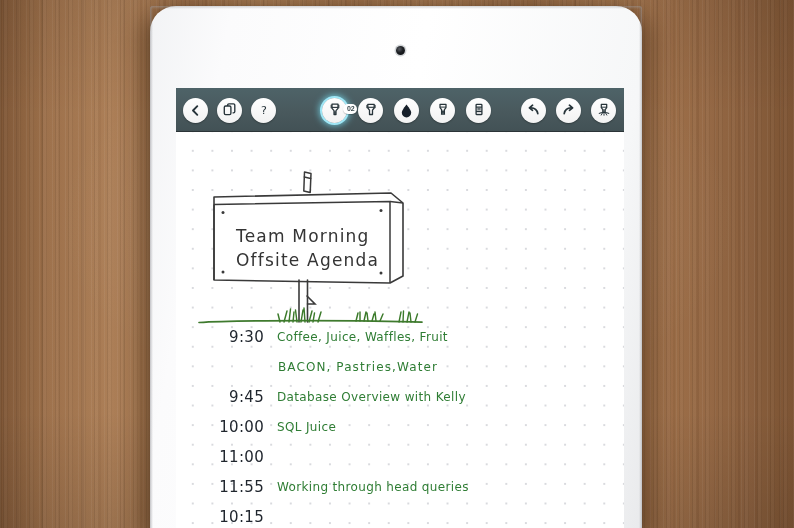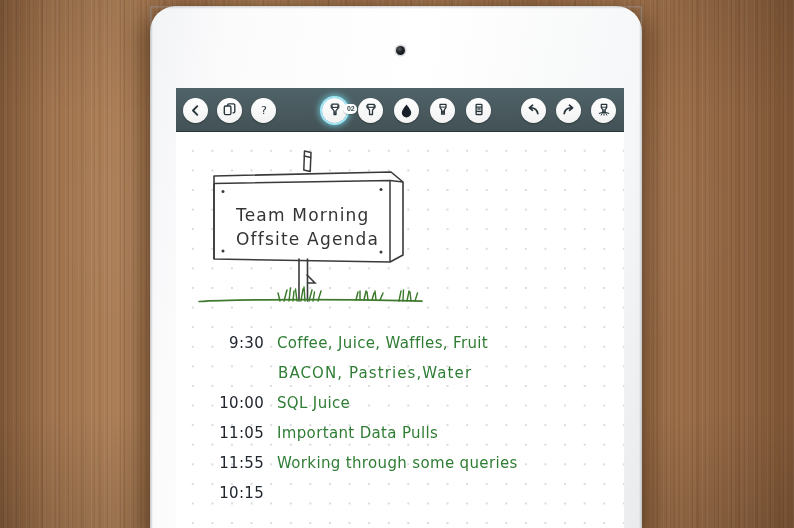--- a/index.html
+++ b/index.html
@@ -114,35 +114,35 @@
   #page {
     position:absolute; left:0; top:44px; width:100%; height:402px;
     background:#ffffff;
     background-image:
       radial-gradient(circle, #d9dade 0.85px, rgba(255,255,255,0) 1.25px);
     background-size:19.6px 19.6px;
     background-position:7px 9px;
     overflow:hidden;
   }
 
-  #sign-wrap { position:absolute; left:18px; top:17px; width:240px; height:178px; }
+  #sign-wrap { position:absolute; left:18px; top:38px; width:240px; height:178px; }
   #list { position:absolute; left:26px; top:190px; right:6px; }
 
-  .row { display:flex; align-items:flex-end; height:30px; }
+  .row { display:flex; align-items:center; height:30px; }
   .time {
     width:62px; text-align:right; flex:none;
     color:#20262e;
     font-family:"DejaVu Sans", sans-serif;
     font-size:15px; letter-spacing:0.3px;
   }
   .desc {
     margin-left:13px;
     color:#2f7d34;
     font-family:"DejaVu Sans", sans-serif;
-    font-size:15px; letter-spacing:0.35px;
+    font-size:12px; letter-spacing:0.35px;
   }
   .row.cont .time { visibility:hidden; }
   .row.cont .desc { margin-left:14px; }
   .desc.wide { letter-spacing:1.1px; }
 </style>
 </head>
 <body>
 
 <div id="desk"></div>
 <div id="desk-shade"></div>
@@ -302,30 +302,33 @@
       <div id="list">
         <div class="row">
           <span class="time">9:30</span>
           <span class="desc">Coffee, Juice, Waffles, Fruit</span>
         </div>
         <div class="row cont">
           <span class="time"></span>
           <span class="desc wide">BACON,  Pastries,Water</span>
         </div>
         <div class="row">
+          <span class="time">9:45</span>
+          <span class="desc">Database Overview with Kelly</span>
+        </div>
+        <div class="row">
           <span class="time">10:00</span>
           <span class="desc">SQL Juice</span>
         </div>
         <div class="row">
-          <span class="time">11:05</span>
-          <span class="desc">Important Data Pulls</span>
+          <span class="time">11:00</span>
         </div>
         <div class="row">
           <span class="time">11:55</span>
-          <span class="desc">Working through some queries</span>
+          <span class="desc">Working through head queries</span>
         </div>
         <div class="row">
           <span class="time">10:15</span>
         </div>
       </div>
 
     </div>
   </div>
 </div>
 

